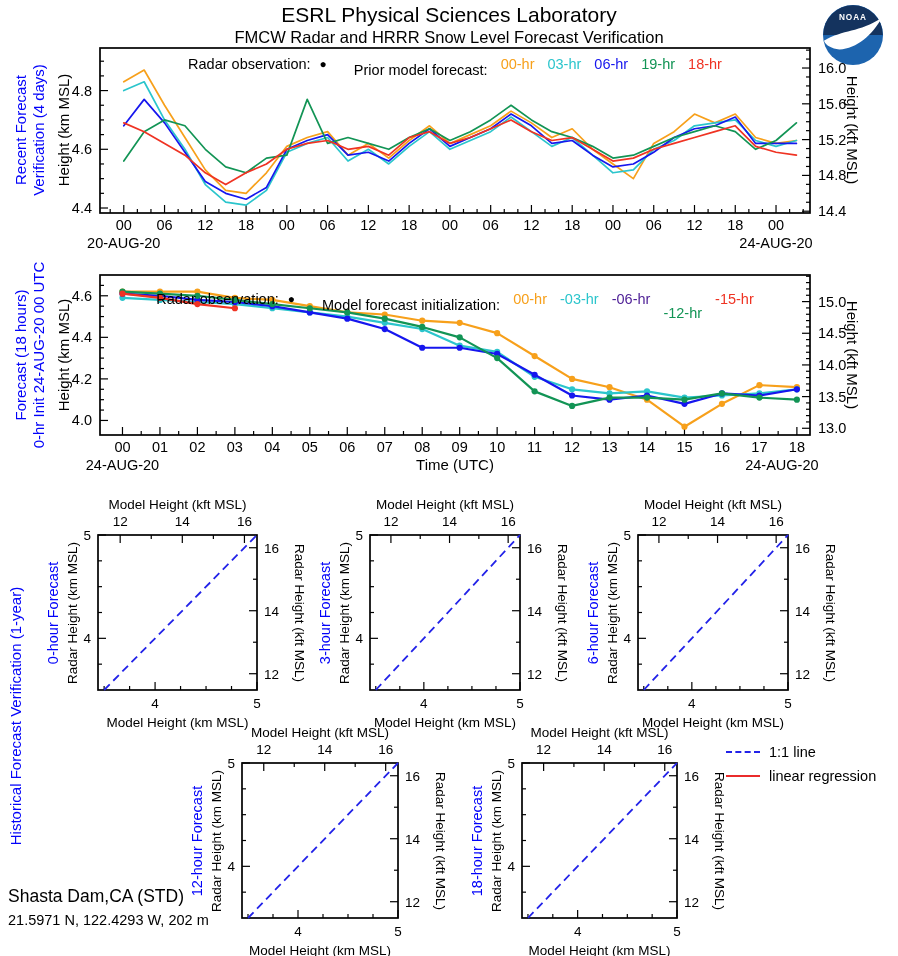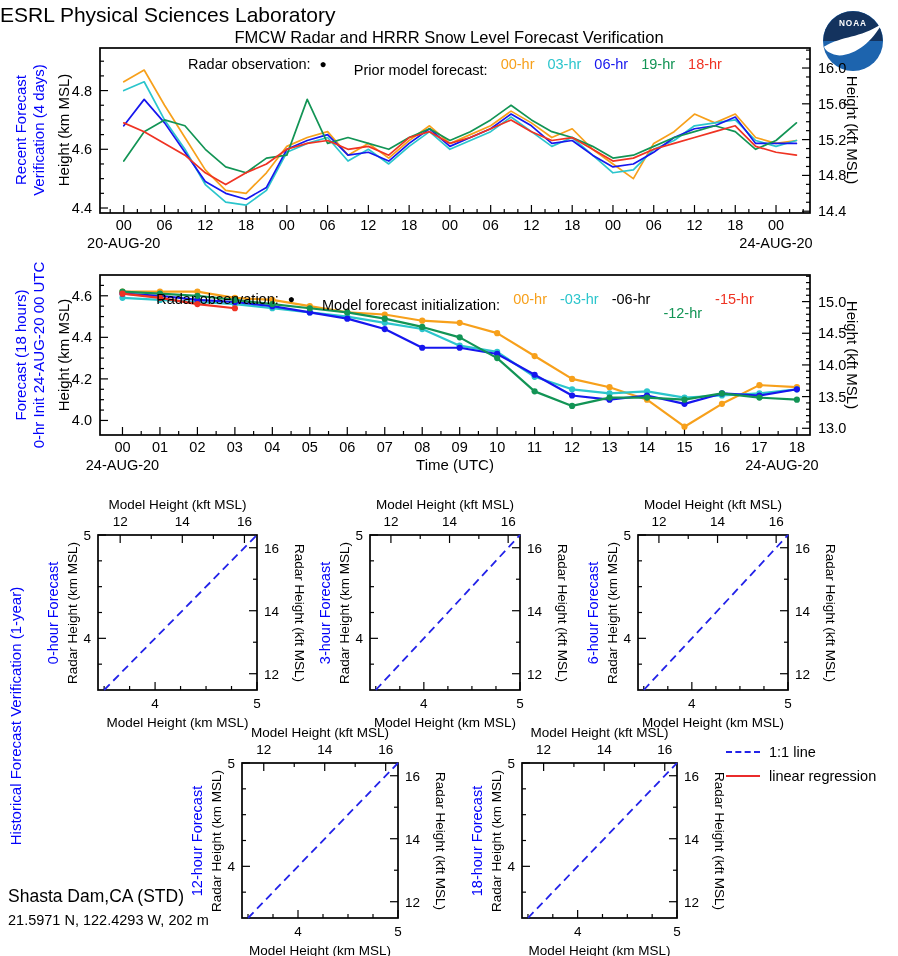--- a/index.html
+++ b/index.html
@@ -1,38 +1,38 @@
 <!DOCTYPE html>
 <html><head>
 <meta charset="utf-8">
 <style>
   html,body{margin:0;padding:0;background:#ffffff;}
   .page{position:relative;width:898px;height:956px;background:#fff;overflow:hidden;
         font-family:"Liberation Sans",sans-serif;color:#000;}
-  .hdr-title{position:absolute;top:3px;left:0;width:898px;text-align:left;font-size:21px;}
+  .hdr-title{position:absolute;top:3px;left:0;width:898px;text-align:center;font-size:21px;}
   .hdr-sub{position:absolute;top:28px;left:0;width:898px;text-align:center;font-size:16.5px;}
   .rotl{position:absolute;white-space:nowrap;transform:translate(-50%,-50%) rotate(-90deg);}
   .rotr{position:absolute;white-space:nowrap;transform:translate(-50%,-50%) rotate(90deg);}
   .blue{color:#0202fa;}
   .two-line{text-align:center;font-size:15px;line-height:18px;}
   .axlab{font-size:15px;}
   .plegend{position:absolute;left:100px;width:710px;display:flex;align-items:center;
            justify-content:center;gap:13px;font-size:14.5px;white-space:nowrap;}
   .plegend .obs-dot{font-size:12px;margin-left:-4px;}
   .plegend .model-lab{margin-left:14px;margin-top:12px;}
   .station{position:absolute;left:8px;top:886px;}
   .station .name{font-size:17.5px;}
   .station .coords{font-size:14.5px;margin-top:5px;}
   .sc-legend{position:absolute;left:726px;top:744px;font-size:14.5px;}
   .sc-legend .row{display:flex;align-items:center;gap:9px;margin-bottom:8px;}
   .sc-legend .samp{width:34px;height:0;}
   .samp-11{border-top:2.5px dashed #2222e8;}
   .samp-reg{border-top:2.5px solid #ea2b2b;}
   #chart-canvas{position:absolute;left:0;top:0;}
-  .logo{position:absolute;left:822px;top:10px;width:62px;height:62px;}
+  .logo{position:absolute;left:822px;top:4px;width:62px;height:62px;}
   svg text{font-family:"Liberation Sans",sans-serif;}
 </style>
 </head>
 <body>
 <div class="page">
 
   <div class="hdr-title">ESRL Physical Sciences Laboratory</div>
   <div class="hdr-sub">FMCW Radar and HRRR Snow Level Forecast Verification</div>
 
   <div class="logo">
@@ -565,21 +565,21 @@
       <span style="color: rgb(22, 22, 238);">06-hr</span>
       <span style="color: rgb(18, 148, 85);">19-hr</span>
       <span style="color: rgb(239, 51, 35);">18-hr</span>
     </div>
   <div class="plegend" id="legend-forecast" style="top:277px;">
       <span>Radar observation:</span>
       <span class="obs-dot" style="color: rgb(0, 0, 0);">●</span>
       <span class="model-lab">Model forecast initialization:</span>
       <span style="color: rgb(247, 160, 27);">00-hr</span>
       <span style="color: rgb(43, 197, 204);">-03-hr</span>
-      <span style="color: #000000;">-06-hr</span>
+      <span style="color: #4c1d95;">-06-hr</span>
       <span style="color: rgb(18, 148, 85); margin-top: 28px;">-12-hr</span>
       <span style="color: rgb(239, 51, 35);">-15-hr</span>
     </div>
 
   <div class="sc-legend">
     <div class="row">
       <div class="samp samp-11"></div>
       <div>1:1 line</div>
     </div>
     <div class="row">

